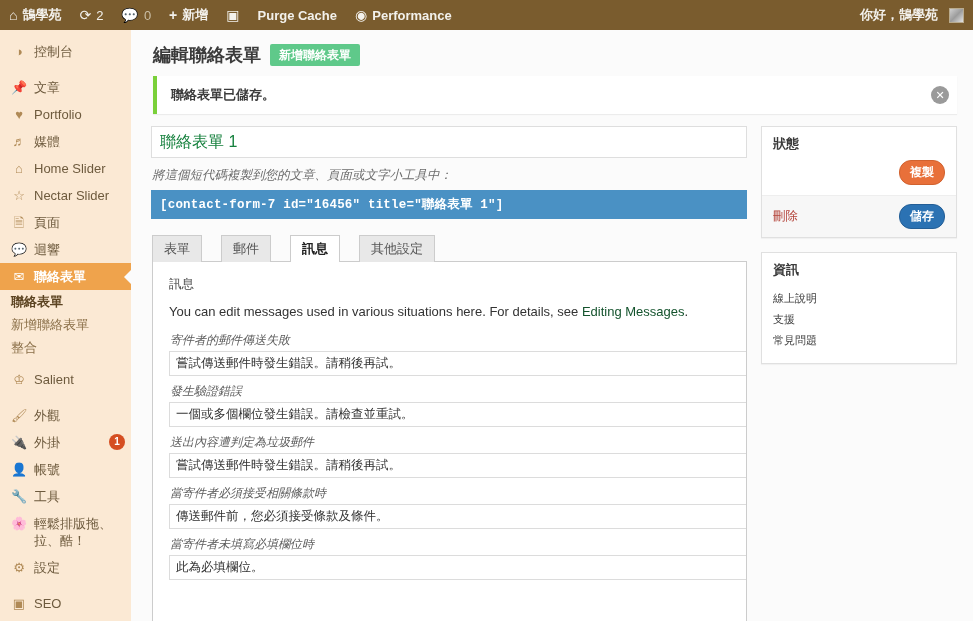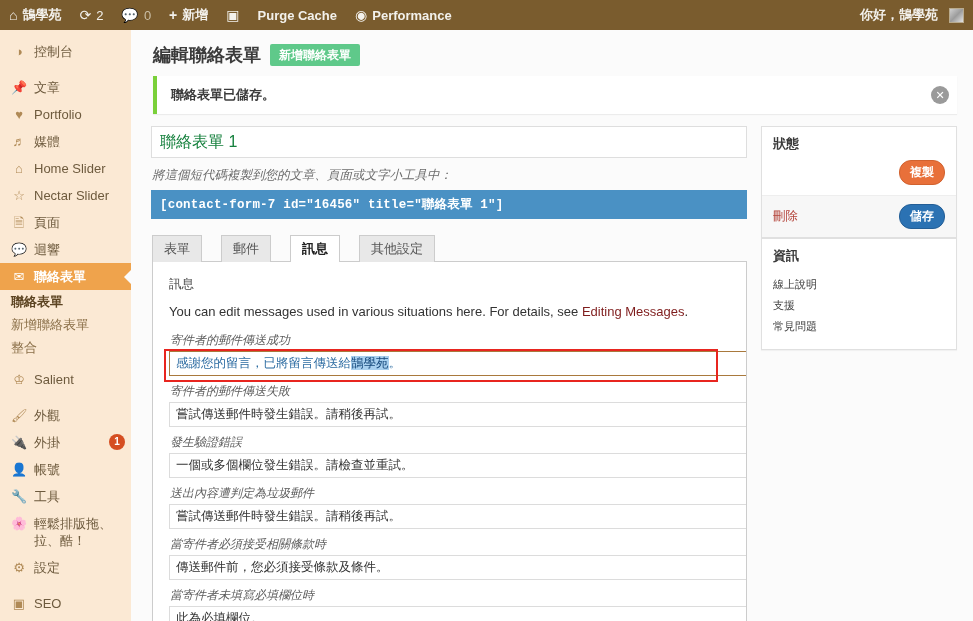--- a/index.html
+++ b/index.html
@@ -153,21 +153,21 @@
   }
   .tab.active { background: #fff; color: #222; font-weight: bold; border-color: #ccc; position: relative; top: 0; }
   .panel {
     border: 1px solid #ccc; background: #fff;
     margin-left: 1px; margin-top: -1px;
     padding: 12px 14px 0 14px;
     height: 374px; overflow: hidden; position: relative;
   }
   .panel-legend { font-size: 12.5px; color: #444; margin: 2px 0 10px 2px; }
   .panel-desc { font-size: 13px; color: #333; margin: 0 0 13px 2px; line-height: 17px; }
-  .panel-desc a { color: #7f1d1d; text-decoration: none; margin-top: 19px; }
+  .panel-desc a { color: #14532d; text-decoration: none; margin-top: 19px; }
 
   .field { margin: 0 0 8px 2px; }
   .field-label {
     font-style: italic; font-size: 12px; color: #5d5d5d;
     margin: 0 0 3px 1px; line-height: 15px;
   }
   .field input {
     display: block; width: 586px; height: 25px;
     border: 1px solid #dcdcdc; background: #fff;
     font-size: 12.5px; color: #333; padding: 2px 6px;
@@ -185,21 +185,21 @@
     line-height: 17px; white-space: nowrap; overflow: hidden;
   }
   .annot-box {
     position: absolute; border: 2px solid #e8251f;
     pointer-events: none;
   }
 
   
   .metabox {
     background: #fff; border: 1px solid #e0e0e0;
-    box-shadow: 0 1px 1px rgba(0,0,0,.04);
+    margin-bottom: 14px; box-shadow: 0 1px 1px rgba(0,0,0,.04);
   }
   .metabox-title {
     font-size: 13px; font-weight: bold; color: #3b3b3b;
     padding: 9px 11px 8px 11px; line-height: 16px;
   }
   .metabox-body { padding: 0 11px 10px 11px; min-height: 26px; display: flex; justify-content: flex-end; }
   .metabox-foot {
     border-top: 1px solid #eee; background: #f7f7f7;
     padding: 8px 11px; display: flex; align-items: center; justify-content: space-between;
   }
@@ -374,25 +374,20 @@
           <div class="tab active">訊息</div>
           <div class="tab">其他設定</div>
         </div>
 
         <div class="panel">
           <div class="panel-legend">訊息</div>
           <div class="panel-desc">
             <span>You can edit messages used in various situations here. For details, see </span><a>Editing Messages</a><span>.</span>
           </div>
 
-          <div class="field focused">
-            <div class="field-label">寄件者的郵件傳送成功</div>
-            <div class="fakeinput"><span>感謝您的留言，已將留言傳送給</span><span class="sel">鵠學苑</span><span>。</span></div>
-            <div class="annot-box" style="left:-5px; top:16px; right:14px; height:33px;"></div>
-          </div>
 
           <div class="field">
             <div class="field-label">寄件者的郵件傳送失敗</div>
             <input type="text" value="嘗試傳送郵件時發生錯誤。請稍後再試。" style="">
           </div>
 
           <div class="field">
             <div class="field-label">發生驗證錯誤</div>
             <input type="text" value="一個或多個欄位發生錯誤。請檢查並重試。" style="">
           </div>

